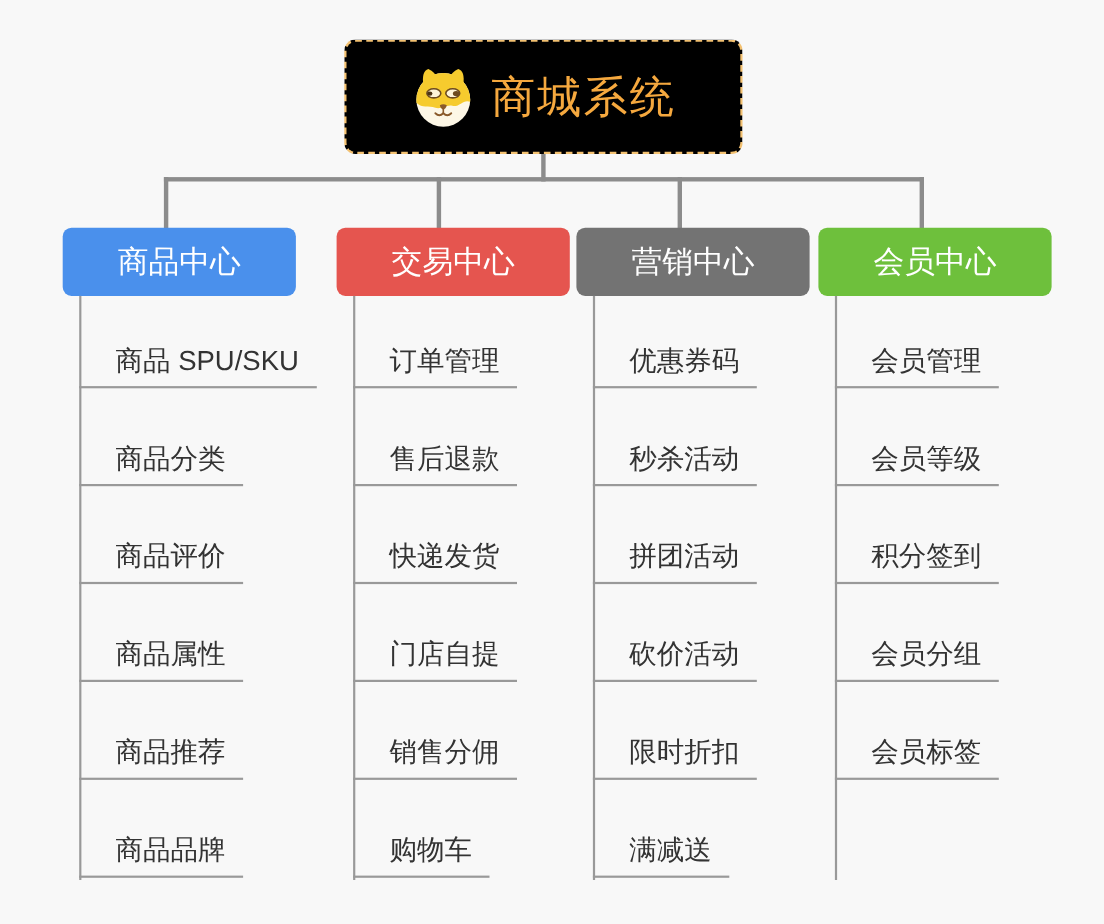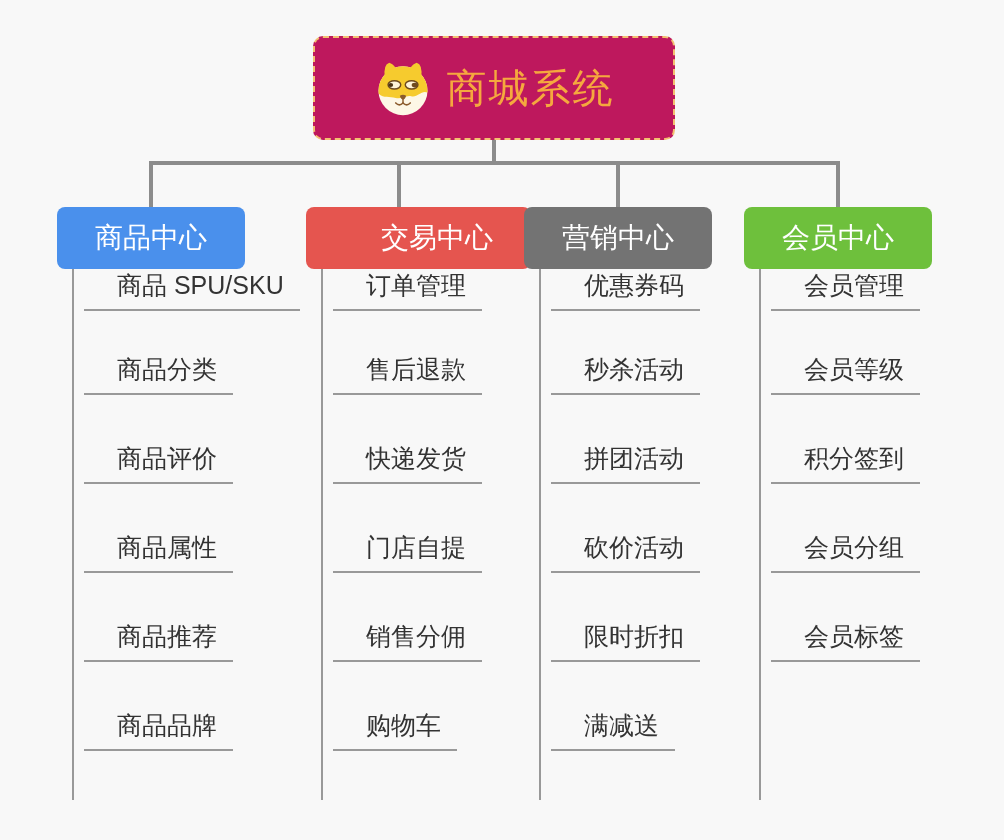--- a/index.html
+++ b/index.html
@@ -14,21 +14,21 @@
     background: #f8f8f8;
     overflow: hidden;
   }
 
   
   .root-node {
     position: absolute;
     left: 313px; top: 36px;
     width: 362px; height: 104px;
     box-sizing: border-box;
-    background: #be185d;
+    background: #000000;
     border: 2px dashed #f3c171;
     border-radius: 10px;
     display: flex;
     align-items: center;
     justify-content: center;
     gap: 15px;
     cursor: pointer;
   }
   .root-title {
     font-size: 40px;
@@ -49,21 +49,21 @@
   .drop-4 { left: 836px; }
 
   
   .branch { position: absolute; top: 207px; width: 245px; }
   .branch-1 { left: 57px; }
   .branch-2 { left: 306px; }
   .branch-3 { left: 524px; }
   .branch-4 { left: 744px; }
 
   .branch-box {
-    width: 188px; height: 62px;
+    width: 212px; height: 62px;
     border-radius: 8px;
     color: #ffffff;
     font-size: 28px;
     display: flex;
     align-items: center;
     justify-content: center;
     white-space: nowrap;
     cursor: pointer;
   }
 
@@ -71,22 +71,21 @@
     position: absolute;
     left: 15px; top: 62px;
     width: 2px; height: 531px;
     background: #999999;
   }
 
   .items { position: absolute; left: 15px; top: 62px; }
   .item {
     height: 89px;
     display: flex;
-    align-items: flex-start;
-    padding-left: 12px;
+    align-items: flex-end;
   }
   .item:first-child { height: 84px; }
   .item > span {
     display: inline-block;
     width: max-content;
     padding: 0 16px 7px 33px;
     border-bottom: 2px solid #999999;
     font-size: 25px;
     color: #333333;
     white-space: nowrap;
@@ -150,21 +149,21 @@
       <div class="item">
           <span>商品推荐</span>
         </div>
       <div class="item">
           <span>商品品牌</span>
         </div>
     </div>
   </div>
 
   <div class="branch branch-2">
-    <div class="branch-box" style="background: rgb(229, 85, 79); padding-left: 37px;">交易中心</div>
+    <div class="branch-box" style="background: rgb(229, 85, 79);">交易中心</div>
     <div class="stem"></div>
     <div class="items">
       <div class="item">
           <span>订单管理</span>
         </div>
       <div class="item">
           <span>售后退款</span>
         </div>
       <div class="item">
           <span>快递发货</span>

